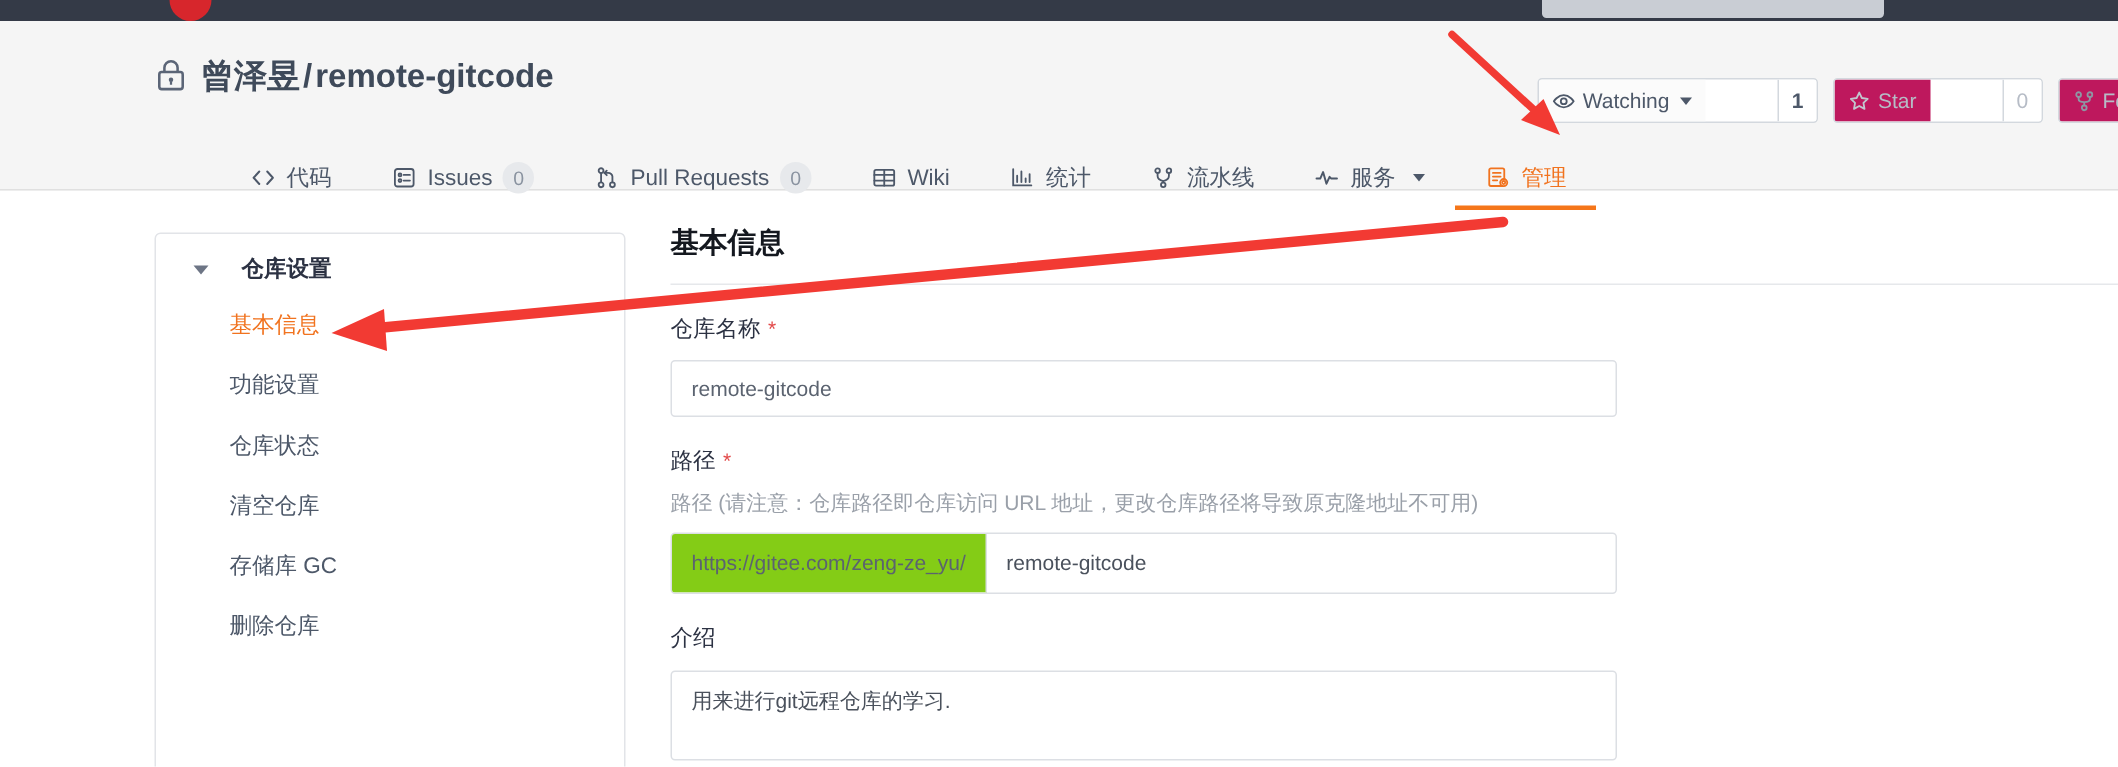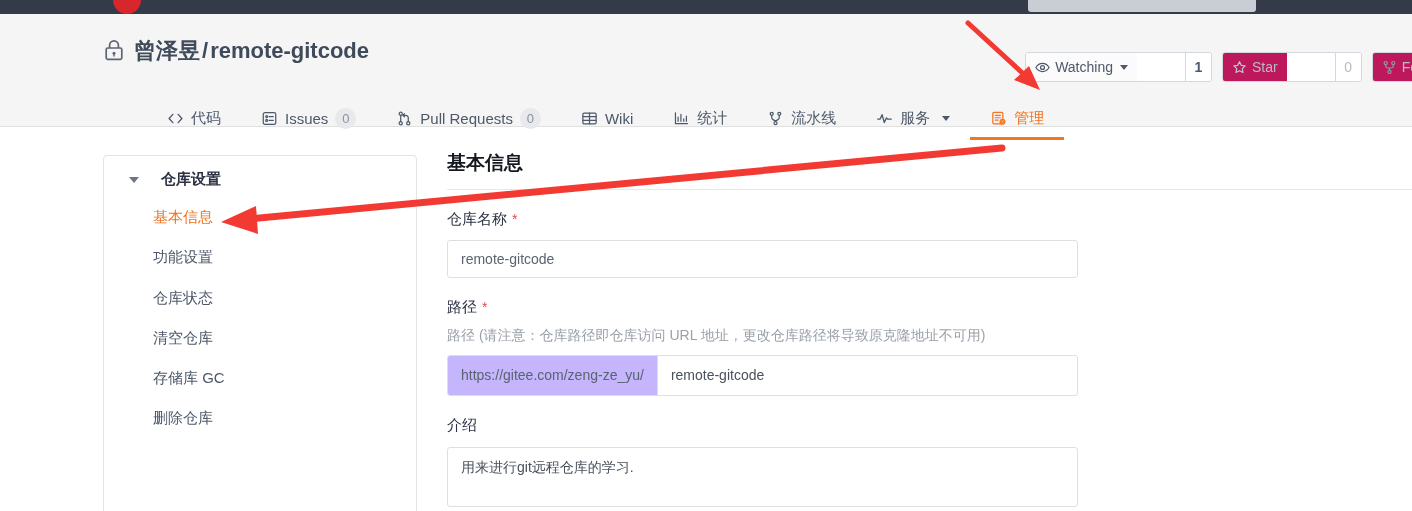--- a/index.html
+++ b/index.html
@@ -179,21 +179,21 @@
     margin-top: 11px;
     width: 631px; height: 41px;
     border: 1px solid #dcdfe4; border-radius: 3px;
     background: #ffffff;
     display: flex; align-items: stretch;
     overflow: hidden;
   }
   .input-prefix {
     display: flex; align-items: center;
     padding: 0 13px;
-    background: #c4b5fd;
+    background: #84cc16;
     border-right: 1px solid #dcdfe4;
     font-size: 14px; color: #5b6370;
     white-space: nowrap;
   }
   .input-tail {
     display: flex; align-items: center;
     padding: 0 13px;
     font-size: 14px; color: #4a515c;
     flex: 1;
   }

